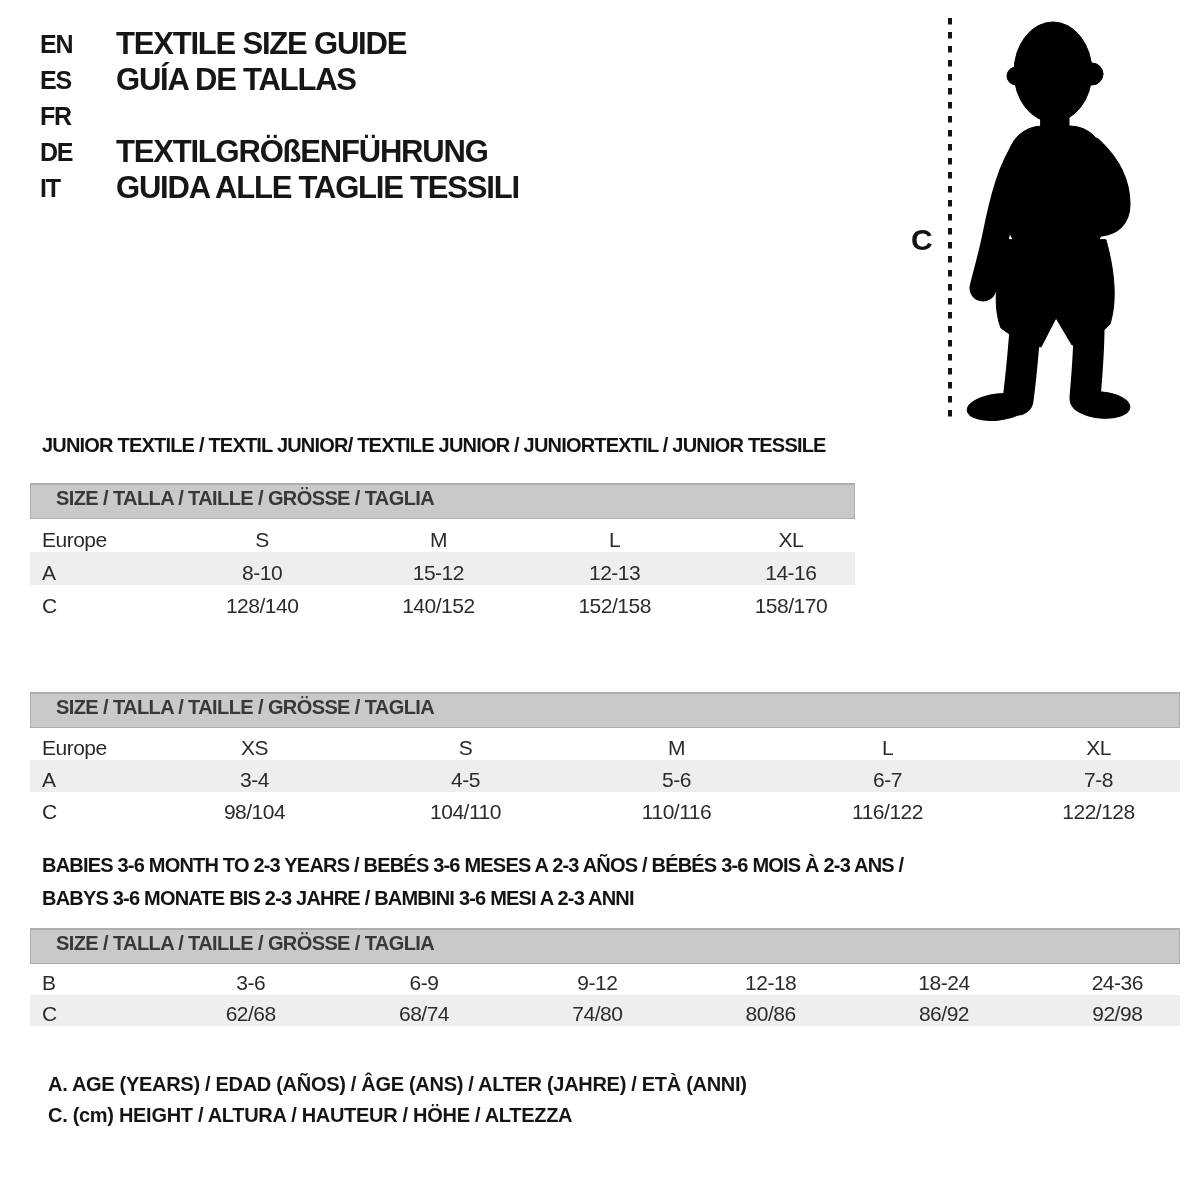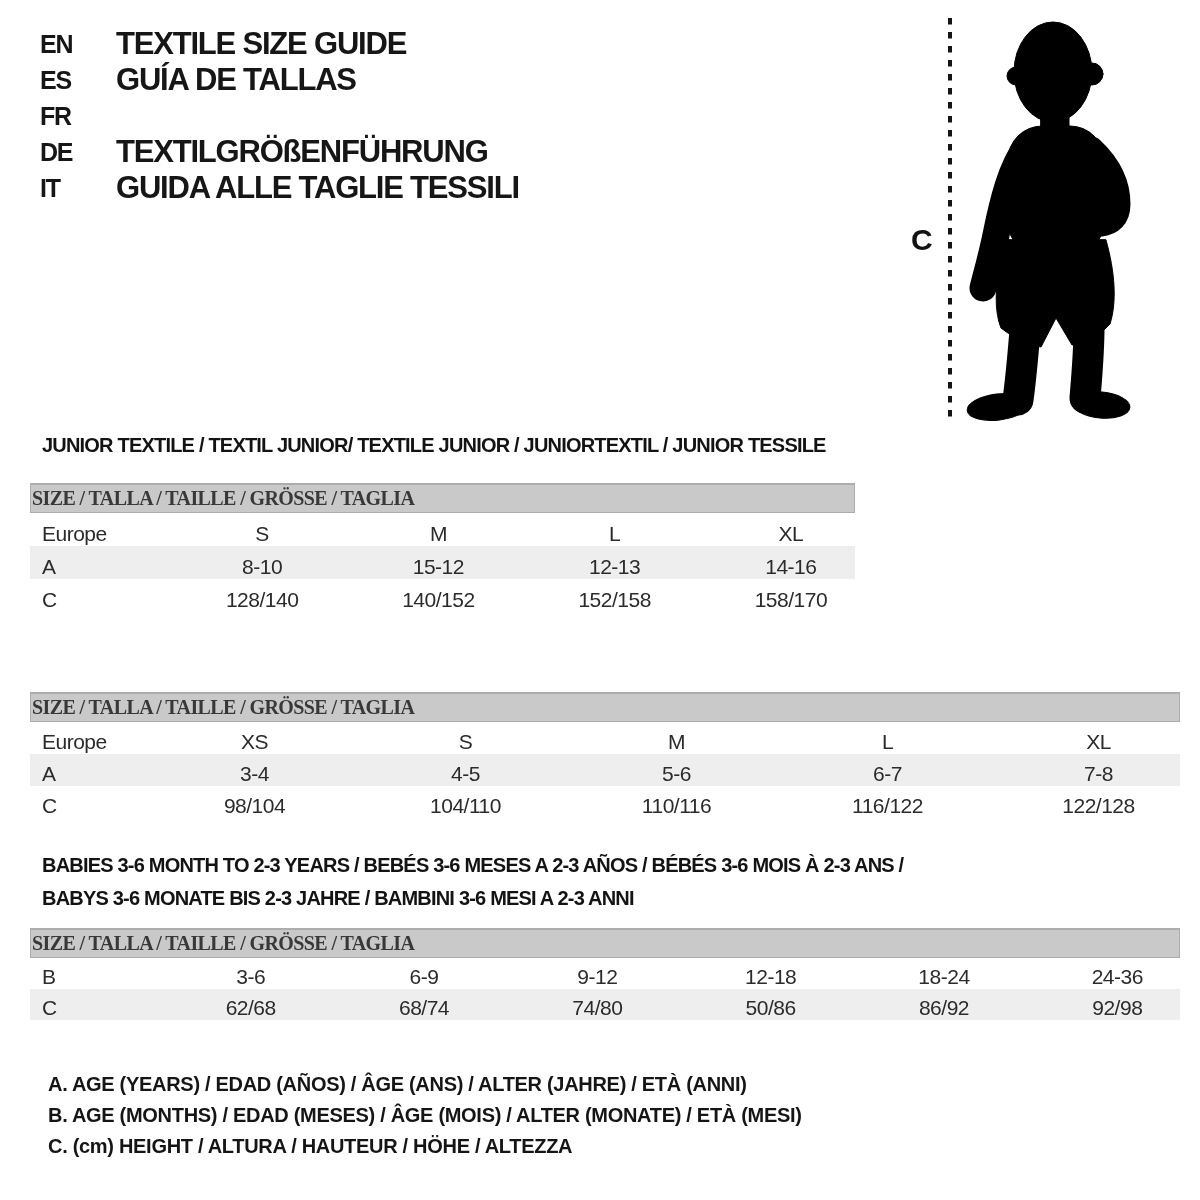--- a/index.html
+++ b/index.html
@@ -24,24 +24,24 @@
   }
   .title-junior{top:432px;}
   .title-children{top:642px;}
   .title-babies{top:849px;line-height:33px;}
   
   .size-table{position:absolute;left:30px;box-sizing:border-box;}
   .t-junior{top:483px;width:825px;}
   .t-children{top:692px;width:1150px;}
   .t-babies{top:928px;width:1150px;}
   .size-bar{
-    box-sizing:border-box;height:30px;line-height:27px;
+    box-sizing:border-box;height:36px;line-height:27px;
     background:#c9c9c9;border:1px solid #adadad;border-top-width:2px;
-    padding-left:1px;font-size:20px;font-weight:bold;letter-spacing:-0.6px;
-    color:#383838;white-space:nowrap;overflow:hidden;font-family:Liberation Serif, serif;
+    padding-left:25px;font-size:20px;font-weight:bold;letter-spacing:-0.6px;
+    color:#383838;white-space:nowrap;overflow:hidden;
   }
   .trow{display:flex;align-items:flex-end;font-size:21px;font-weight:normal;letter-spacing:-0.5px;color:#2b2b2b;gap:48px;}
   .t-junior .trow{height:33px;}
   .t-children .trow{height:32px;}
   .t-babies .trow{height:31px;}
   .trow.shaded{background:#eeeeee;}
   .rlabel{box-sizing:border-box;padding-left:12px;flex:0 0 auto;}
   .t-junior .rlabel{width:120px;}
   .t-children .rlabel{width:95px;}
   .t-babies .rlabel{width:110px;}
@@ -163,25 +163,24 @@
       <span class="tcell">9-12</span>
       <span class="tcell">12-18</span>
       <span class="tcell">18-24</span>
       <span class="tcell">24-36</span>
     </div>
     <div class="trow shaded">
       <span class="rlabel">C</span>
       <span class="tcell">62/68</span>
       <span class="tcell">68/74</span>
       <span class="tcell">74/80</span>
-      <span class="tcell">50/86</span>
+      <span class="tcell">80/86</span>
       <span class="tcell">86/92</span>
       <span class="tcell">92/98</span>
     </div>
   </div>
 
   <div class="legend">
     <div class="legend-line">A. AGE (YEARS) / EDAD (AÑOS) / ÂGE (ANS) / ALTER (JAHRE) / ETÀ (ANNI)</div>
-    <div class="legend-line">B. AGE (MONTHS) / EDAD (MESES) / ÂGE (MOIS) / ALTER (MONATE) / ETÀ (MESI)</div>
     <div class="legend-line">C. (cm) HEIGHT / ALTURA / HAUTEUR / HÖHE / ALTEZZA</div>
   </div>
 
 </div>
 
 </body></html>

